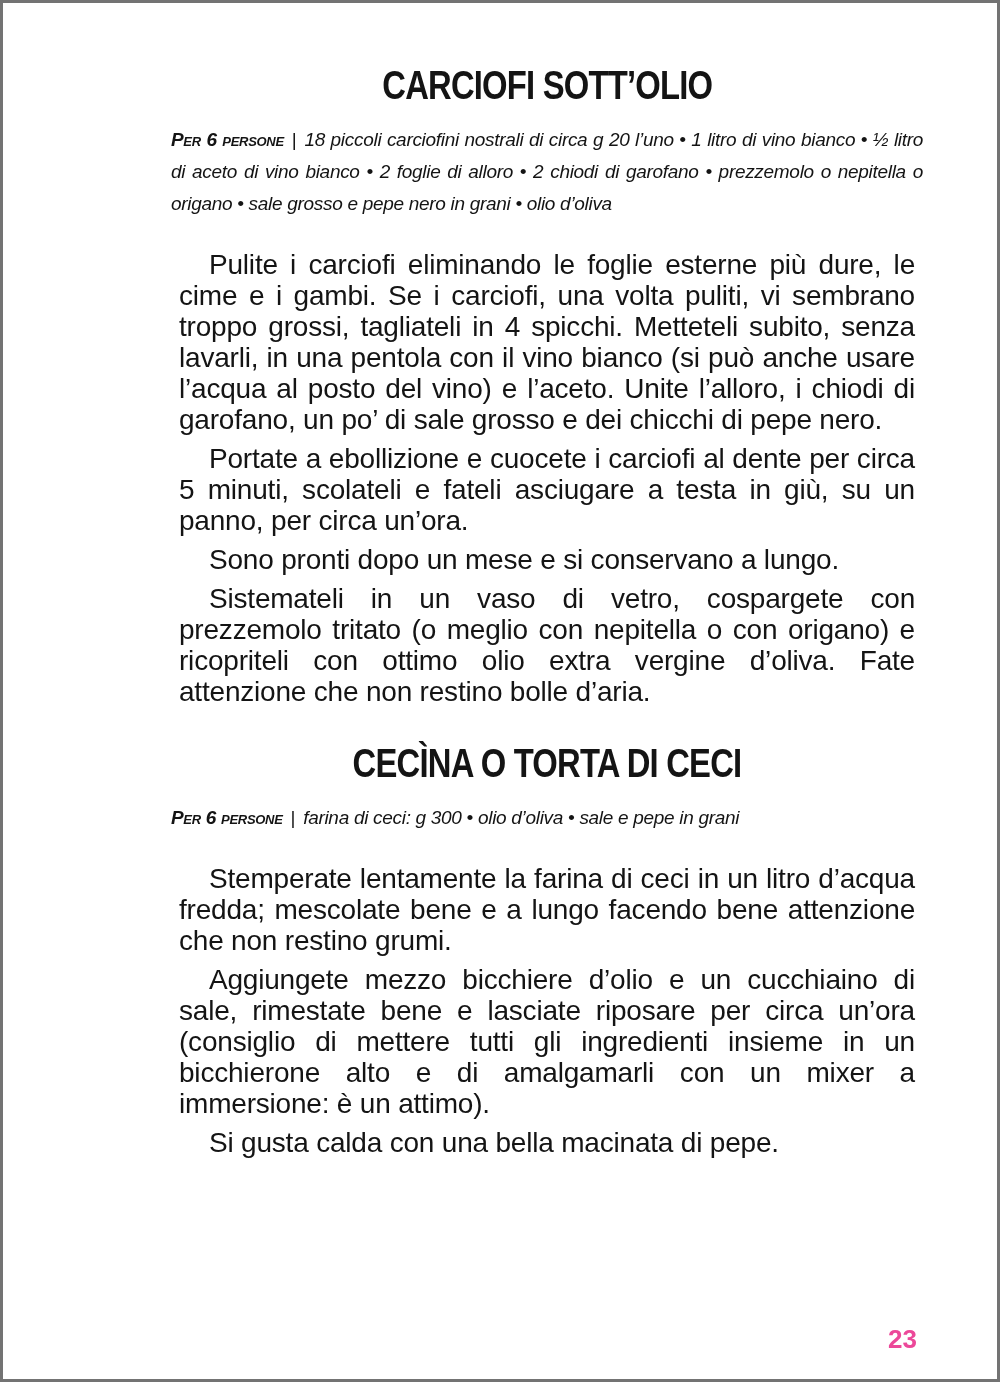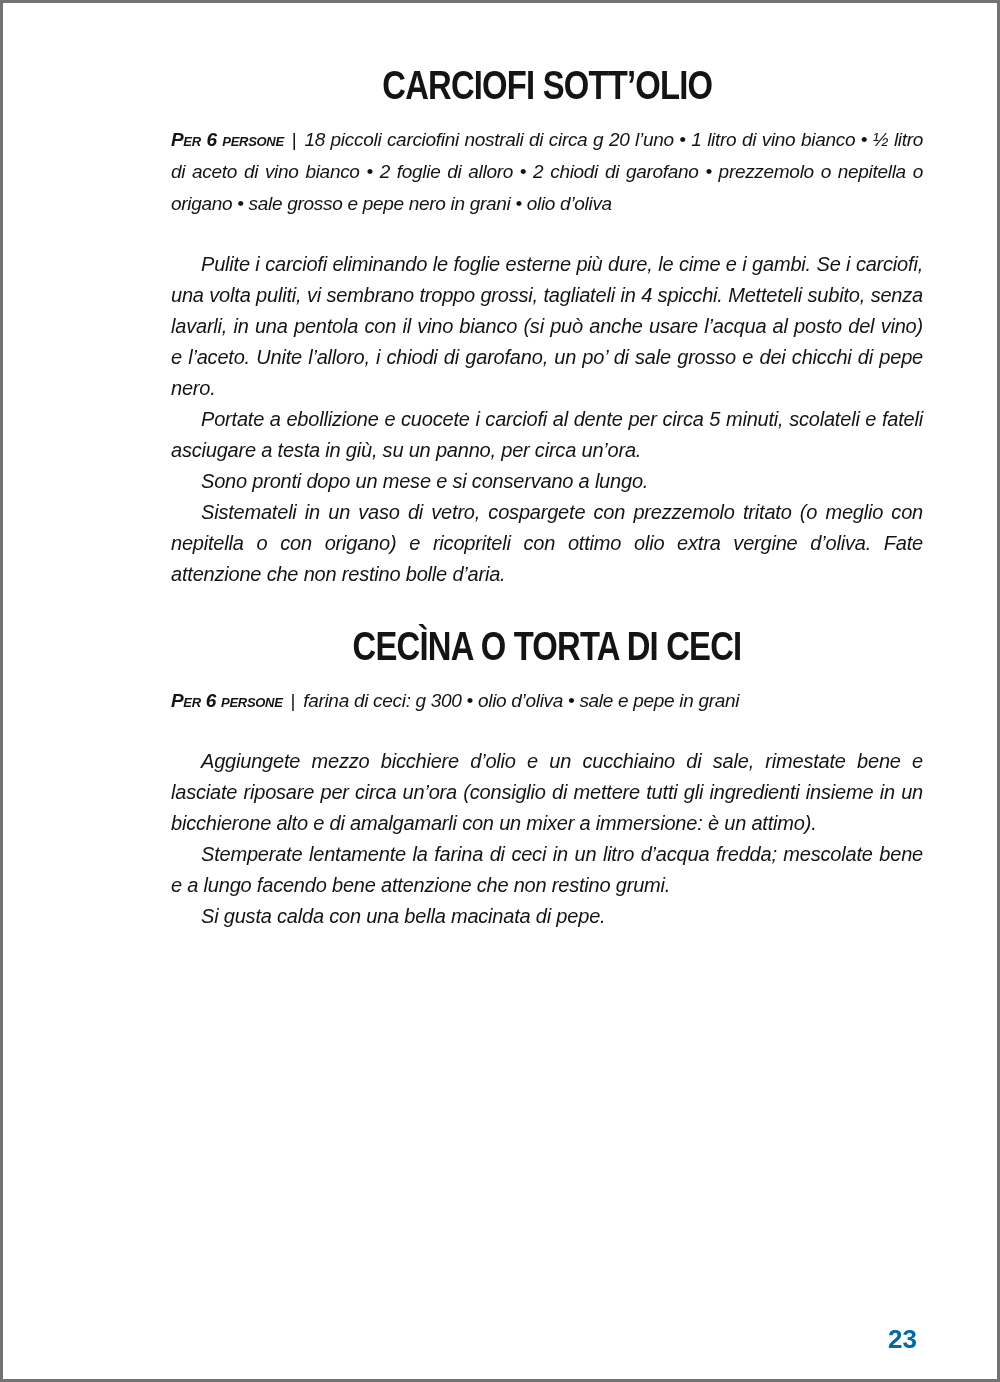--- a/index.html
+++ b/index.html
@@ -59,35 +59,34 @@
   .separator {
     font-style: normal;
     font-weight: normal;
     padding: 0 8px;
     color: #141414;
   }
   .paragraphs {
     margin-top: 29px;
   }
   .para {
-    margin: 0;
-    font-size: 20px;
+    margin: 8px;
+    font-size: 28px;
     line-height: 31px;
     text-align: justify;
     text-indent: 30px;
     letter-spacing: -0.2px;
-    font-style: italic;
   }
   .page-number {
     position: absolute;
     right: 80px;
     bottom: 24px;
     font-weight: bold;
     font-size: 26px;
-    color: #0369a1;
+    color: #ec4899;
   }
 </style>
 </head>
 <body>
 
 <div class="page">
   <div class="content">
 
     <section class="recipe">
       <h1 class="recipe-title"><span class="title-inner">CARCIOFI SOTT’OLIO</span></h1>
@@ -97,22 +96,22 @@
         <p class="para">Portate a ebollizione e cuocete i carciofi al dente per circa 5 minuti, scolateli e fateli asciugare a testa in giù, su un panno, per circa un’ora.</p>
         <p class="para">Sono pronti dopo un mese e si conservano a lungo.</p>
         <p class="para">Sistemateli in un vaso di vetro, cospargete con prezzemolo tritato (o meglio con nepitella o con origano) e ricopriteli con ottimo olio extra vergine d’oliva. Fate attenzione che non restino bolle d’aria.</p>
       </div>
     </section>
 
     <section class="recipe">
       <h1 class="recipe-title"><span class="title-inner">CECÌNA O TORTA DI CECI</span></h1>
       <p class="ingredients"><span class="serving">Per 6 persone</span><span class="separator">|</span><span class="ingredients-text">farina di ceci: g 300 • olio d’oliva • sale e pepe in grani</span></p>
       <div class="paragraphs">
+        <p class="para">Stemperate lentamente la farina di ceci in un litro d’acqua fredda; mescolate bene e a lungo facendo bene attenzione che non restino grumi.</p>
         <p class="para">Aggiungete mezzo bicchiere d’olio e un cucchiaino di sale, rimestate bene e lasciate riposare per circa un’ora (consiglio di mettere tutti gli ingredienti insieme in un bicchierone alto e di amalgamarli con un mixer a immersione: è un attimo).</p>
-        <p class="para">Stemperate lentamente la farina di ceci in un litro d’acqua fredda; mescolate bene e a lungo facendo bene attenzione che non restino grumi.</p>
         <p class="para">Si gusta calda con una bella macinata di pepe.</p>
       </div>
     </section>
 
   </div>
 
   <div class="page-number">23</div>
 </div>
 
 </body></html>

